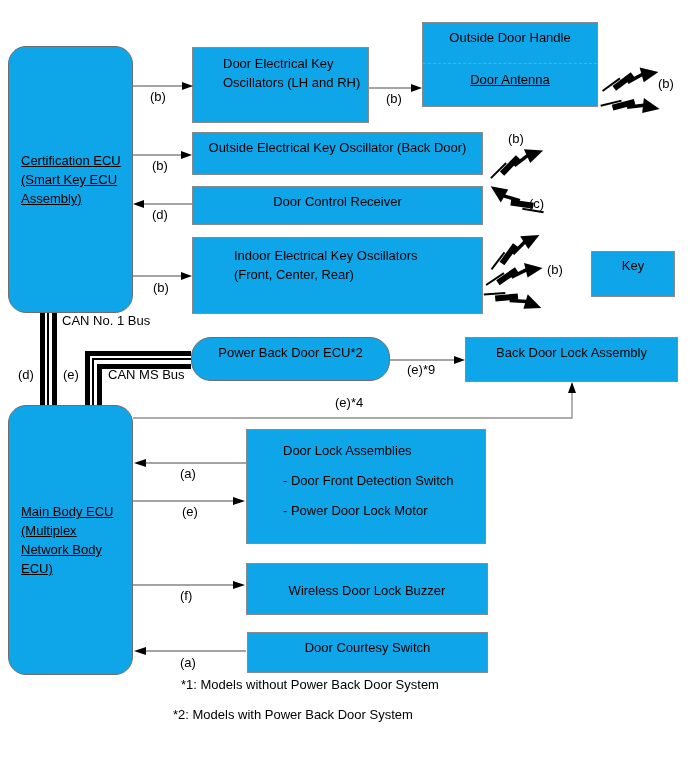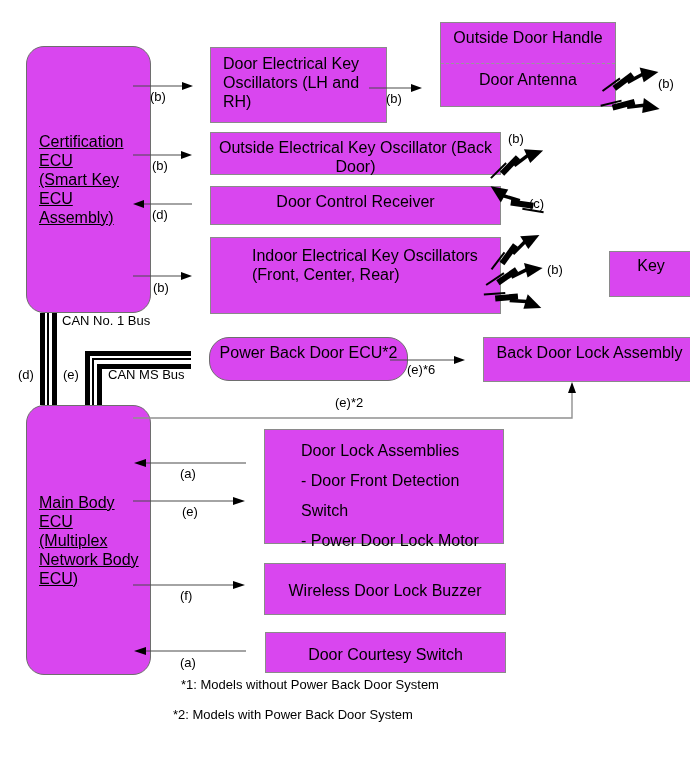--- a/index.html
+++ b/index.html
@@ -1,22 +1,22 @@
 <!DOCTYPE html>
 <html><head>
 <meta charset="utf-8">
 <style>
   html,body{margin:0;padding:0;background:#fff;}
   #canvas{
     position:relative;width:690px;height:759px;background:#ffffff;
     font-family:"Liberation Sans",sans-serif;color:#000;overflow:hidden;
   }
   .box{
-    position:absolute;background:#d946ef;border:1px solid #8a8a8a;
-    font-size:16px;line-height:19px;box-sizing:border-box;z-index:2;margin-left:18px;
+    position:absolute;background:#0ea5e9;border:1px solid #8a8a8a;
+    font-size:13px;line-height:19px;box-sizing:border-box;z-index:2;
   }
   .ecu{border:1.5px solid #6e6e6e;border-radius:18px;text-decoration:underline;}
   .rbox{border:1.5px solid #6e6e6e;border-radius:20px;}
   .ml{white-space:pre-line;}
   .tc{text-align:center;}
   .vcenter{display:flex;align-items:center;}
   .lbl{
     position:absolute;font-size:13px;line-height:15px;z-index:6;background:transparent;
   }
   .busline{position:absolute;background:#000;z-index:3;}
@@ -28,30 +28,30 @@
 <body>
 
 <div id="canvas">
 
   <div class="box ecu vcenter" style="left:8px;top:46px;width:125px;height:267px;padding-left:12px;">
     <span class="ml">Certification ECU
 (Smart Key ECU
 Assembly)</span>
   </div>
 
-  <div class="box" style="left:192px;top:47px;width:177px;height:76px;padding:6px 6px 0 12px;">
+  <div class="box" style="left:192px;top:47px;width:177px;height:76px;padding:6px 6px 0 30px;">
     <span class="ml">Door Electrical Key
 Oscillators (LH and RH)</span>
   </div>
 
   <div class="box" style="left:422px;top:22px;width:176px;height:85px;">
     <div style="height:41px;border-bottom:1px dashed #999;display:flex;align-items:flex-start;justify-content:center;padding-top:5px;box-sizing:border-box;">
       <span>Outside Door Handle</span>
     </div>
-    <div class="tc" style="padding-top:6px;">
+    <div class="tc" style="padding-top:6px;text-decoration:underline;">
       <span>Door Antenna</span>
     </div>
   </div>
 
   <div class="box tc" style="left:192px;top:132px;width:291px;height:43px;padding-top:5px;">
     <span>Outside Electrical Key Oscillator (Back Door)</span>
   </div>
 
   <div class="box tc" style="left:192px;top:186px;width:291px;height:39px;padding-top:5px;">
     <span>Door Control Receiver</span>
@@ -84,21 +84,21 @@
   <div class="box" style="left:246px;top:429px;width:240px;height:115px;padding:6px 0 0 36px;line-height:30px;">
     <div>Door Lock Assemblies</div>
     <div>- Door Front Detection Switch</div>
     <div>- Power Door Lock Motor</div>
   </div>
 
   <div class="box tc" style="left:246px;top:563px;width:242px;height:52px;padding-top:17px;text-align:center;">
     <span>Wireless Door Lock Buzzer</span>
   </div>
 
-  <div class="box tc" style="left:247px;top:632px;width:241px;height:41px;padding-top:12px;">
+  <div class="box tc" style="left:247px;top:632px;width:241px;height:41px;padding-top:5px;">
     <span>Door Courtesy Switch</span>
   </div>
 
   <div class="busline" style="left:40px;top:313px;width:5px;height:92px;"></div>
   <div class="busline" style="left:47px;top:313px;width:2px;height:92px;"></div>
   <div class="busline" style="left:52px;top:313px;width:5px;height:92px;"></div>
 
   <div class="busL" style="left:85px;top:351px;width:106px;height:54px;border-left:5px solid #000;border-top:5px solid #000;"></div>
   <div class="busL" style="left:92px;top:358px;width:99px;height:47px;border-left:2px solid #000;border-top:2px solid #000;"></div>
   <div class="busL" style="left:97px;top:364px;width:94px;height:41px;border-left:5px solid #000;border-top:5px solid #000;"></div>
@@ -188,22 +188,22 @@
   <div class="lbl" style="left:386px;top:91px;">(b)</div>
   <div class="lbl" style="left:658px;top:76px;">(b)</div>
   <div class="lbl" style="left:152px;top:158px;">(b)</div>
   <div class="lbl" style="left:508px;top:131px;">(b)</div>
   <div class="lbl" style="left:152px;top:207px;">(d)</div>
   <div class="lbl" style="left:529px;top:196px;">(c)</div>
   <div class="lbl" style="left:153px;top:280px;">(b)</div>
   <div class="lbl" style="left:547px;top:262px;">(b)</div>
   <div class="lbl" style="left:18px;top:367px;">(d)</div>
   <div class="lbl" style="left:63px;top:367px;">(e)</div>
-  <div class="lbl" style="left:407px;top:362px;">(e)*6</div>
-  <div class="lbl" style="left:335px;top:395px;">(e)*2</div>
+  <div class="lbl" style="left:407px;top:362px;">(e)*9</div>
+  <div class="lbl" style="left:335px;top:395px;">(e)*4</div>
   <div class="lbl" style="left:180px;top:466px;">(a)</div>
   <div class="lbl" style="left:182px;top:504px;">(e)</div>
   <div class="lbl" style="left:180px;top:588px;">(f)</div>
   <div class="lbl" style="left:180px;top:655px;">(a)</div>
 
   <div class="lbl" style="left:62px;top:313px;">CAN No. 1 Bus</div>
   <div class="lbl" style="left:108px;top:367px;">CAN MS Bus</div>
 
   <div class="note" style="left:173px;top:677px;margin-left:8px;">*1: Models without Power Back Door System</div>
   <div class="note" style="left:173px;top:707px;">*2: Models with Power Back Door System</div>

